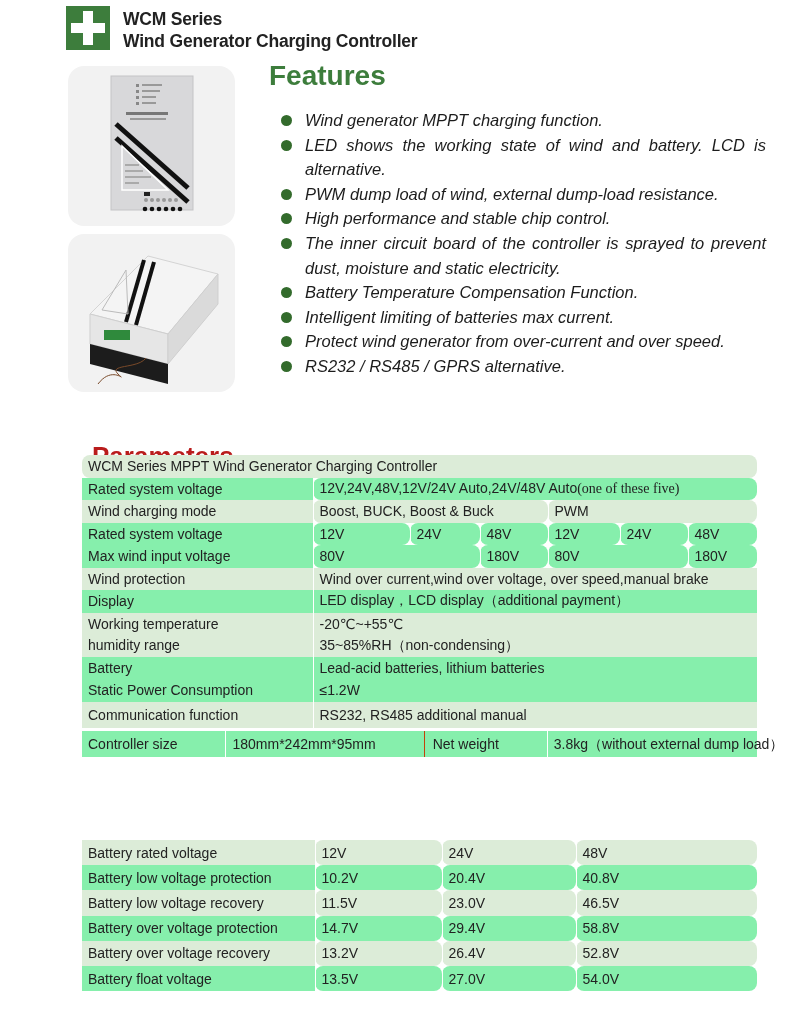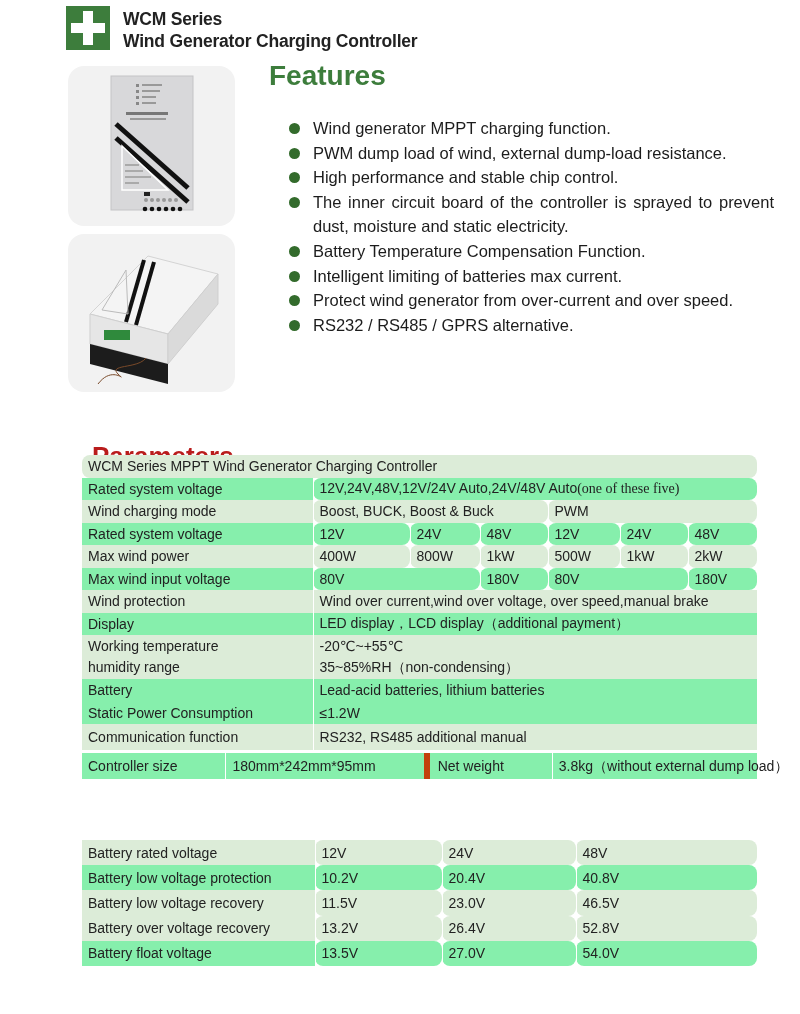--- a/index.html
+++ b/index.html
@@ -8,21 +8,21 @@
   .logo { position: absolute; left: 66px; top: 6px; width: 44px; height: 44px; background: #3d7d3c; }
   .logo .v { position: absolute; left: 17px; top: 5px; width: 10px; height: 34px; background: #fff; }
   .logo .h { position: absolute; left: 5px; top: 17px; width: 34px; height: 10px; background: #fff; }
   .title { position: absolute; left: 123px; top: 8px; font-weight: bold; font-size: 17.5px; line-height: 22px; color: #222; letter-spacing: -0.2px; }
 
   .photo { position: absolute; left: 68px; width: 167px; border-radius: 16px; background: #f2f2f2; overflow: hidden; }
   .photo1 { top: 66px; height: 160px; }
   .photo2 { top: 234px; height: 158px; }
 
   .features-h { position: absolute; left: 269px; top: 60px; font-size: 28px; font-weight: bold; color: #3d7d3c; }
-  .features { position: absolute; left: 271px; top: 100px; width: 487px; margin: 16px; padding: 0; list-style: none; }
+  .features { position: absolute; left: 271px; top: 100px; width: 487px; margin: 8px; padding: 0; list-style: none; font-style: italic; }
   .features li { position: relative; padding-left: 26px; font-size: 16.5px; line-height: 24.6px; text-align: justify; color: #1c1c1c; }
   .features li .dot { position: absolute; left: 2px; top: 7px; width: 11px; height: 11px; border-radius: 50%; background: #336b2c; }
 
   .params-h { position: absolute; left: 92px; top: 422px; font-size: 26px; font-weight: bold; color: #b91c1c; margin-top: 19px; }
 
   table { border-collapse: collapse; position: absolute; left: 82px; table-layout: fixed; font-size: 14px; color: #222; }
   td { padding: 0 6px; height: 22.5px; white-space: nowrap; border-left: 1px solid #ffffff; }
   td:first-child { border-left: none; }
   tr.g td { background: #dcecd8; }
   tr.w td { background: #86efac; }
@@ -96,20 +96,21 @@
     <polygon points="34,76 58,36 60,80" fill="none" stroke="#bbb"></polygon>
     <polygon points="22,110 100,130 100,150 22,130" fill="#1c1c1c"></polygon>
     <rect x="36" y="96" width="26" height="10" fill="#2f8a3c"></rect>
     <path d="M30,150 C45,130 60,150 50,140 C40,130 70,135 78,124" stroke="#7a4a2a" stroke-width="1" fill="none"></path>
   </svg>
 </div>
 
 <div class="features-h">Features</div>
 <ul class="features">
   <li><span class="dot"></span><span>Wind generator MPPT charging function.</span></li>
+  <li><span class="dot"></span><span>LED shows the working state of wind and battery. LCD is alternative.</span></li>
   <li><span class="dot"></span><span>PWM dump load of wind, external dump-load resistance.</span></li>
   <li><span class="dot"></span><span>High performance and stable chip control.</span></li>
   <li><span class="dot"></span><span>The inner circuit board of the controller is sprayed to prevent dust, moisture and static electricity.</span></li>
   <li><span class="dot"></span><span>Battery Temperature Compensation Function.</span></li>
   <li><span class="dot"></span><span>Intelligent limiting of batteries max current.</span></li>
   <li><span class="dot"></span><span>Protect wind generator from over-current and over speed.</span></li>
   <li><span class="dot"></span><span>RS232 / RS485 / GPRS alternative.</span></li>
 </ul>
 
 <div class="params-h">Parameters</div>
@@ -139,29 +140,20 @@
   </tr>
   <tr class="w">
     <td>Rated system voltage</td>
     <td class="c">12V</td>
     <td class="c">24V</td>
     <td class="c">48V</td>
     <td class="c">12V</td>
     <td class="c">24V</td>
     <td class="c">48V</td>
   </tr>
-  <tr class="g">
-    <td>Max wind power</td>
-    <td class="c">400W</td>
-    <td class="c">800W</td>
-    <td class="c">1kW</td>
-    <td class="c">500W</td>
-    <td class="c">1kW</td>
-    <td class="c">2kW</td>
-  </tr>
   <tr class="w">
     <td>Max wind input voltage</td>
     <td colspan="2" class="c">80V</td>
     <td class="c">180V</td>
     <td colspan="2" class="c">80V</td>
     <td class="c">180V</td>
   </tr>
   <tr class="g">
     <td>Wind protection</td>
     <td colspan="6">Wind over current,wind over voltage, over speed,manual brake</td>
@@ -193,21 +185,21 @@
     <td colspan="6">RS232, RS485 additional manual</td>
   </tr>
   <tr class="white">
     <td colspan="7" style="height:3px;padding:0"></td>
   </tr>
   <tr class="w">
     <td colspan="7" style="padding:0;height:26px">
       <div style="display:flex;height:26px;align-items:center;gap:48px;">
         <span style="width:136px;padding-left:6px">Controller size</span>
         <span style="width:176px;padding-left:6px;border-left:1px solid #fff;height:26px;line-height:26px">180mm*242mm*95mm</span>
-        <span style="width:84px;padding-left:8px;border-left:6px solid #c2410c;height:26px;line-height:26px">Net weight</span>
+        <span style="width:84px;padding-left:8px;border-left:1px solid #c2410c;height:26px;line-height:26px">Net weight</span>
         <span style="padding-left:6px;border-left:1px solid #fff;height:26px;line-height:26px">3.8kg（without external dump load）</span>
       </div>
     </td>
   </tr>
 </tbody>
   </table>
 
 <table id="btable">
   <colgroup>
     <col style="width:233px">
@@ -227,20 +219,26 @@
     <td class="c">10.2V</td>
     <td class="c">20.4V</td>
     <td class="c">40.8V</td>
   </tr>
   <tr class="g">
     <td>Battery low voltage recovery</td>
     <td class="c">11.5V</td>
     <td class="c">23.0V</td>
     <td class="c">46.5V</td>
   </tr>
+  <tr class="w">
+    <td>Battery over voltage protection</td>
+    <td class="c">14.7V</td>
+    <td class="c">29.4V</td>
+    <td class="c">58.8V</td>
+  </tr>
   <tr class="g">
     <td>Battery over voltage recovery</td>
     <td class="c">13.2V</td>
     <td class="c">26.4V</td>
     <td class="c">52.8V</td>
   </tr>
   <tr class="w">
     <td>Battery float voltage</td>
     <td class="c">13.5V</td>
     <td class="c">27.0V</td>

